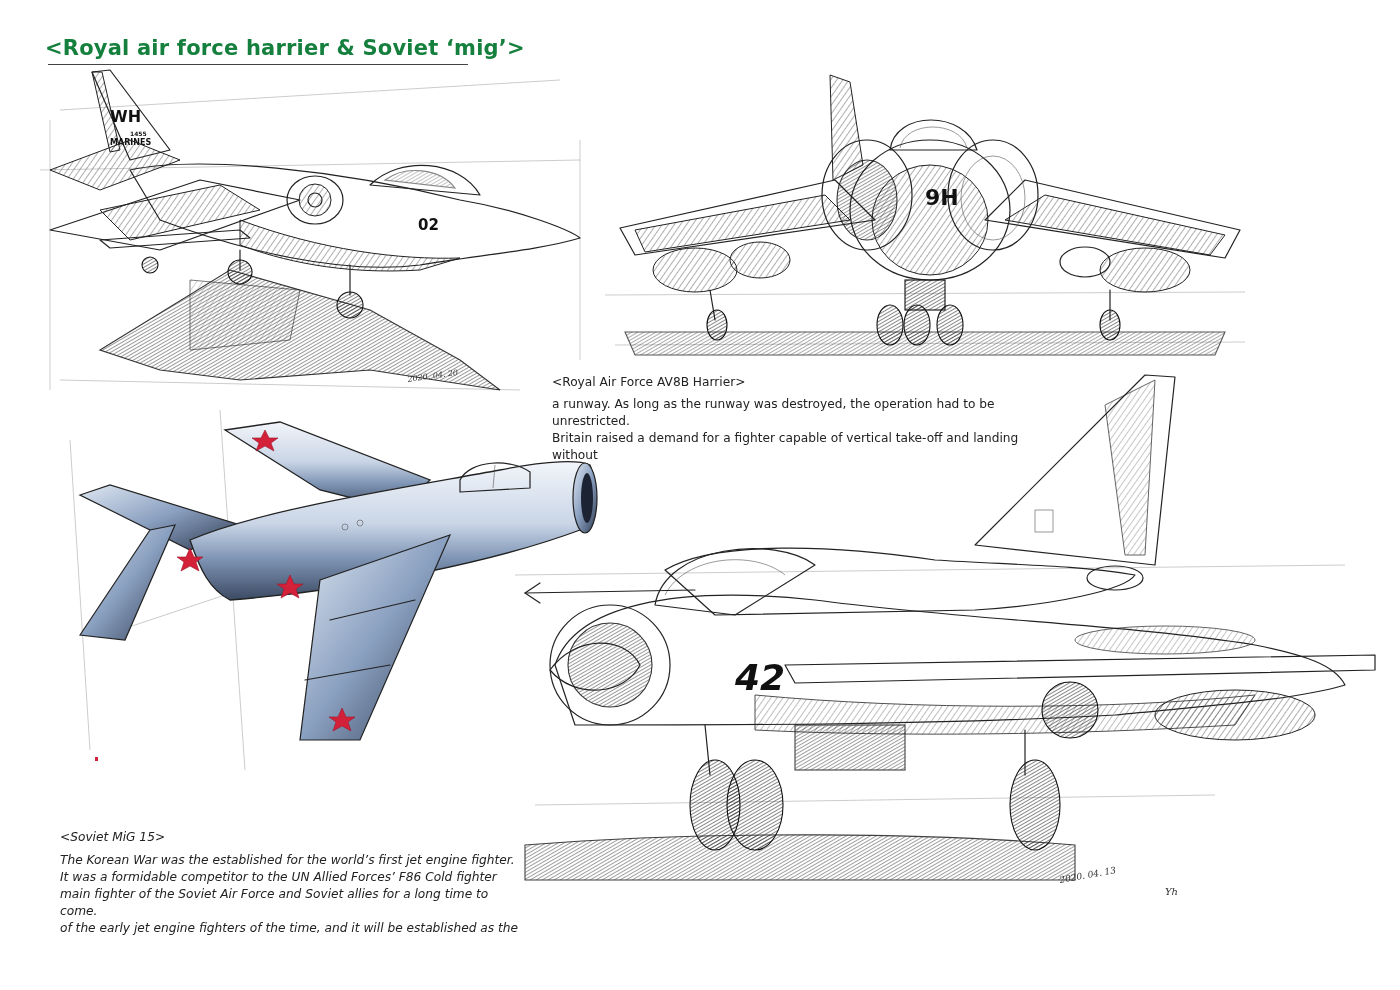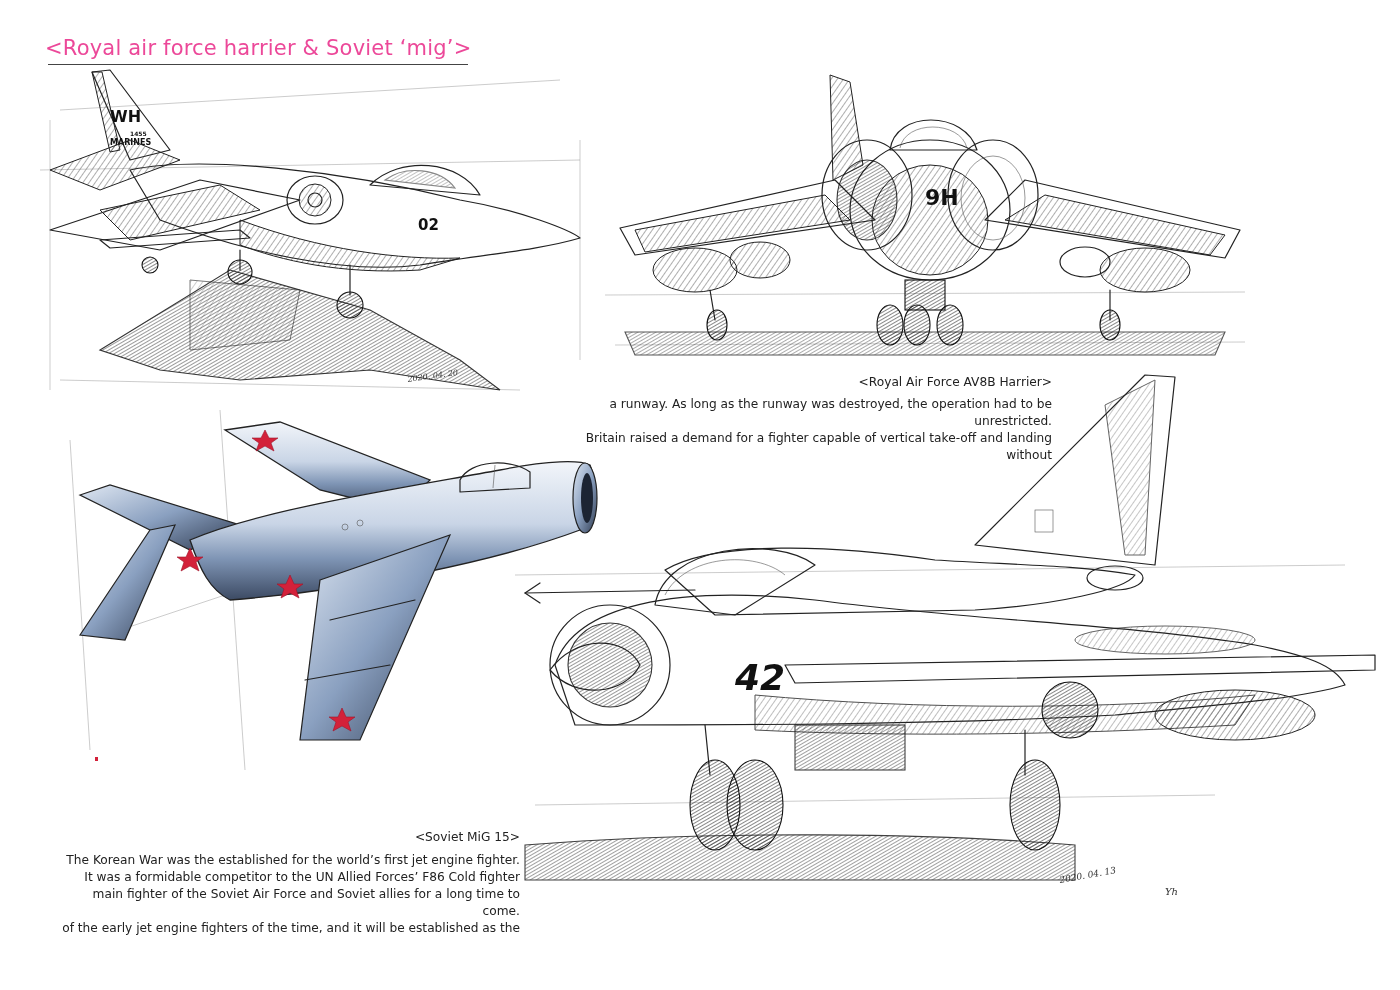--- a/index.html
+++ b/index.html
@@ -1,26 +1,26 @@
 <!DOCTYPE html>
 <html><head>
 <meta charset="utf-8">
 <style>
   html, body { margin: 0; padding: 0; background: #ffffff; }
   body { width: 1400px; height: 990px; position: relative; overflow: hidden;
          font-family: "DejaVu Sans", sans-serif; color: #1a1a1a; }
   .page-title { position: absolute; left: 45px; top: 36px; font-size: 21px;
-                font-weight: 400; letter-spacing: 0.2px; color: #ec4899; text-align: right; }
+                font-weight: 700; letter-spacing: 0.2px; color: #15803d; text-align: right; }
   .title-underline { position: absolute; left: 48px; top: 64px; width: 420px; height: 1px; background: #444; }
-  .caption { position: absolute; font-size: 12.2px; line-height: 17px; color: #222; text-align: right; }
+  .caption { position: absolute; font-size: 12.2px; line-height: 17px; color: #222; }
   .caption .cap-title { display: block; margin-bottom: 6px; }
   .caption .cap-body { display: block; white-space: pre-line; }
   .harrier-caption { left: 552px; top: 374px; width: 500px; }
   .harrier-caption .cap-title { margin-bottom: 5px; }
-  .mig-caption { left: 60px; top: 829px; width: 460px; }
+  .mig-caption { left: 60px; top: 829px; width: 460px; font-style: italic; }
   svg { position: absolute; overflow: visible; }
   .sk { fill: none; stroke: #222; stroke-width: 1.2; stroke-linecap: round; stroke-linejoin: round; }
   .sk-thin { fill: none; stroke: #555; stroke-width: 0.6; }
   .sk-guide { fill: none; stroke: #999; stroke-width: 0.5; }
   .hatch { fill: url(#hatch); stroke: #222; stroke-width: 1; }
   .hatch-dense { fill: url(#hatchDense); stroke: #111; stroke-width: 1.1; }
   .metal { fill: url(#metalGrad); stroke: #222; stroke-width: 1.3; }
   .metal-dark { fill: url(#metalDark); stroke: #222; stroke-width: 1.2; }
   .star { fill: #d3213a; stroke: #a0142a; stroke-width: 0.6; }
   .mark { font-family: "DejaVu Sans", sans-serif; font-weight: bold; fill: #111; }

